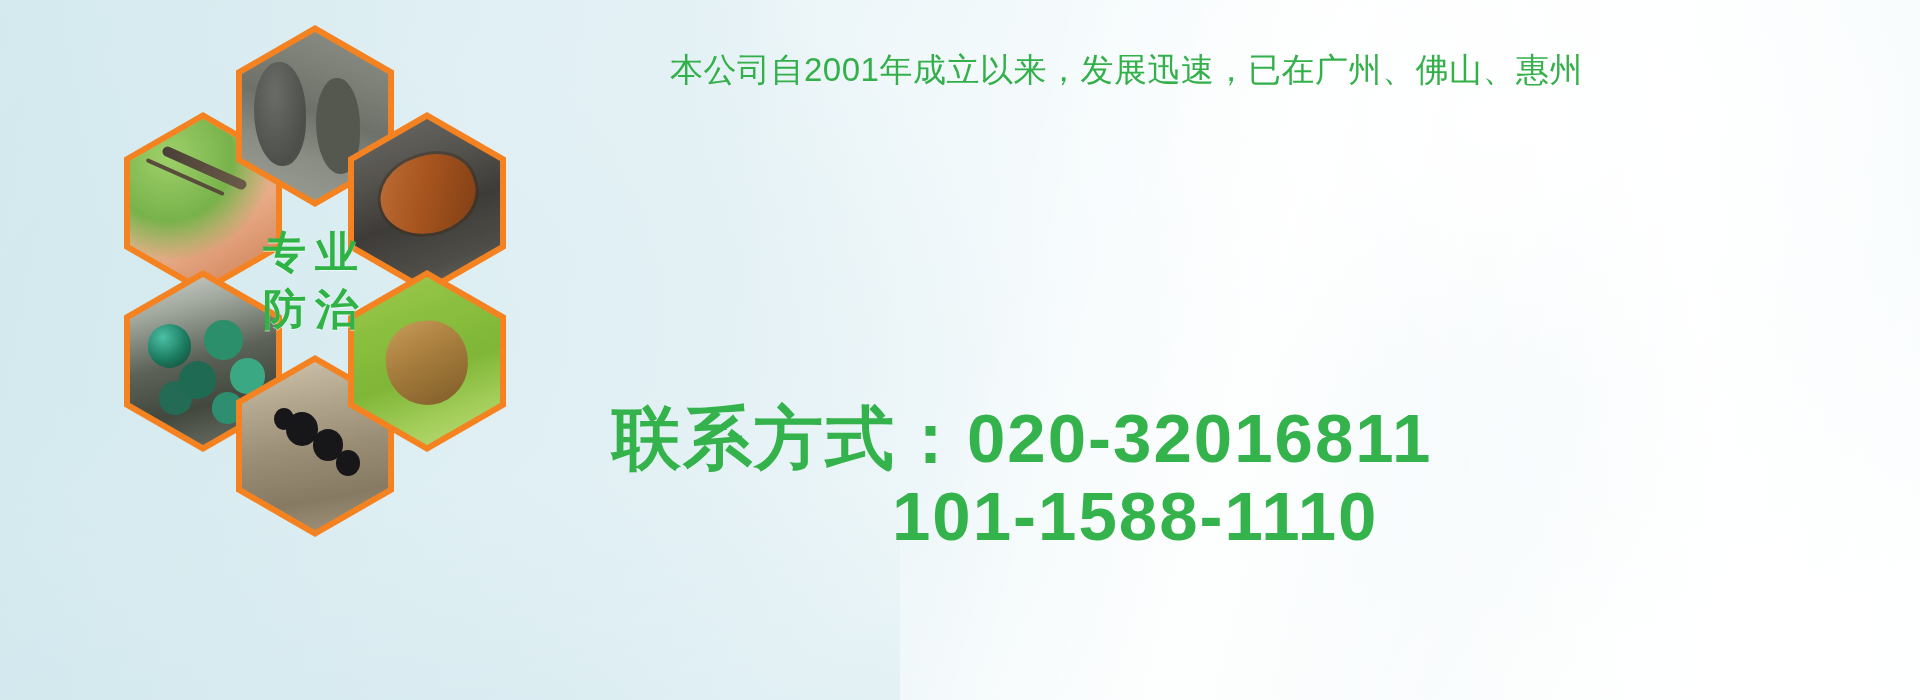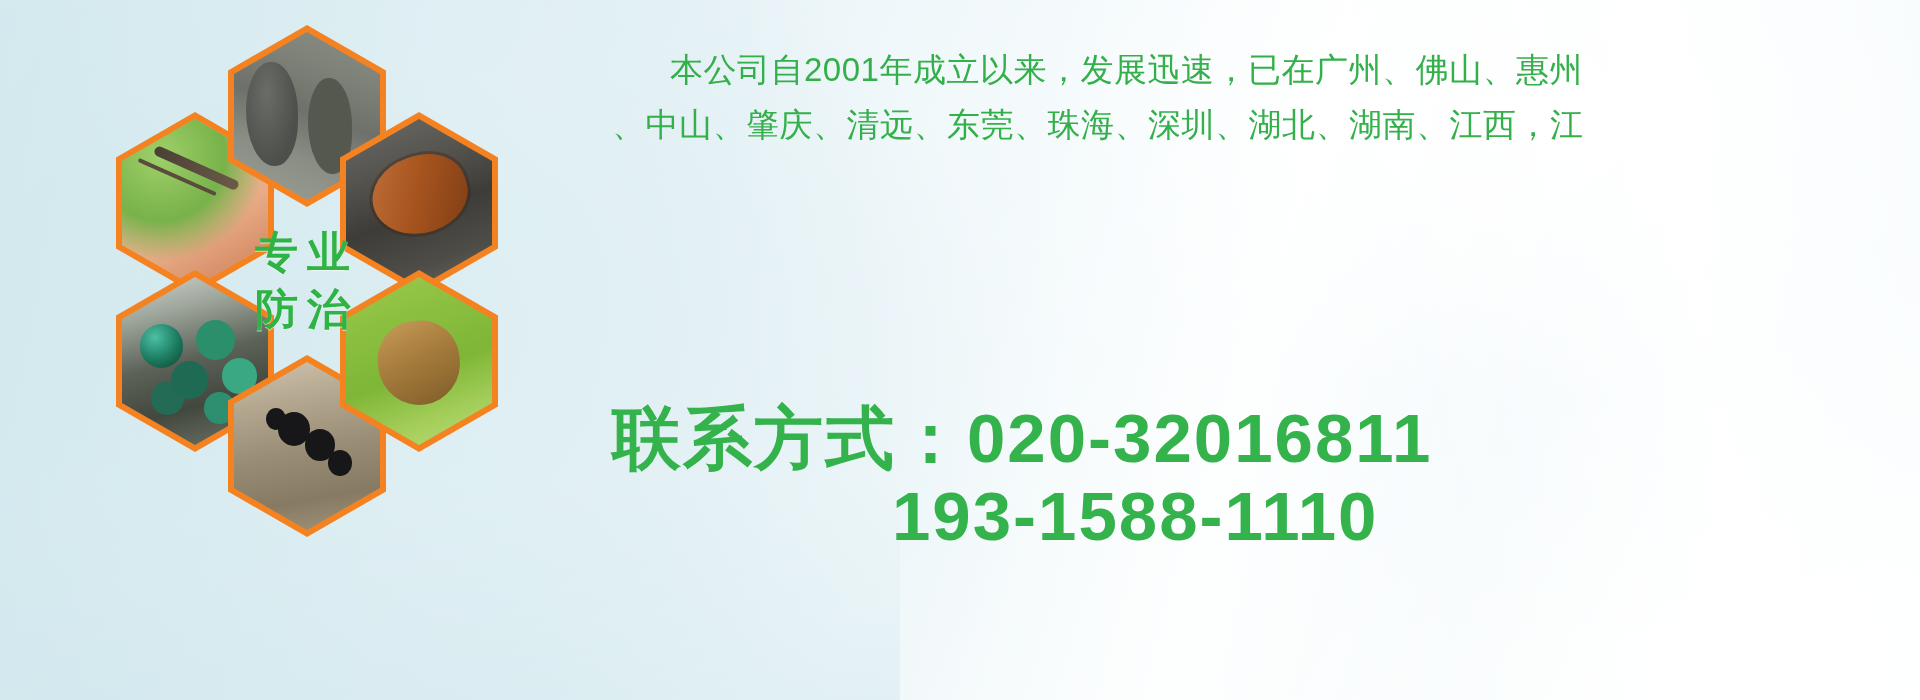--- a/index.html
+++ b/index.html
@@ -20,21 +20,21 @@
   .s1{left:0;top:0;width:760px;height:700px;
       background:linear-gradient(100deg, rgba(196,226,232,.55) 0%, rgba(214,235,240,.25) 55%, rgba(255,255,255,0) 100%);}
   .s2{left:980px;top:-120px;width:560px;height:940px;transform:rotate(14deg);
       background:linear-gradient(90deg, rgba(255,255,255,0) 0%, rgba(255,255,255,.85) 50%, rgba(255,255,255,0) 100%);}
   .s3{left:1400px;top:-80px;width:680px;height:900px;transform:rotate(-9deg);
       background:linear-gradient(90deg, rgba(255,255,255,0) 0%, rgba(255,255,255,.9) 45%, rgba(250,253,254,.5) 100%);}
   .s4{left:0;bottom:-40px;width:900px;height:260px;
       background:linear-gradient(0deg, rgba(206,230,236,.5) 0%, rgba(255,255,255,0) 100%);}
 
   
-  #hexcluster{position:absolute;left:80px;top:0px;width:500px;height:580px;}
+  #hexcluster{position:absolute;left:88px;top:0px;width:500px;height:580px;}
   .hex{
     position:absolute;width:158px;height:182px;
     clip-path:polygon(50% 0%,100% 25%,100% 75%,50% 100%,0% 75%,0% 25%);
     background:#f58220;
     display:flex;align-items:center;justify-content:center;
   }
   .hex .inner{
     width:146px;height:168px;
     clip-path:polygon(50% 0%,100% 25%,100% 75%,50% 100%,0% 75%,0% 25%);
     overflow:hidden;position:relative;
@@ -177,21 +177,20 @@
       <div class="inner">
         <div class="hexlabel">专业
 防治</div>
       </div>
     </div>
 
   </div>
 
   <div id="copy">
     <div class="para-line first">本公司自2001年成立以来，发展迅速，已在广州、佛山、惠州</div>
-    <div class="para-line">、中山、肇庆、清远、东莞、珠海、深圳、湖北、湖南、江西，江</div>
   </div>
 
   <div id="contact">
     <div class="contact-line">联系方式：020-32016811</div>
-    <div class="contact-line second">193-1588-1110</div>
+    <div class="contact-line second">101-1588-1110</div>
   </div>
 
 </div>
 
 </body></html>

